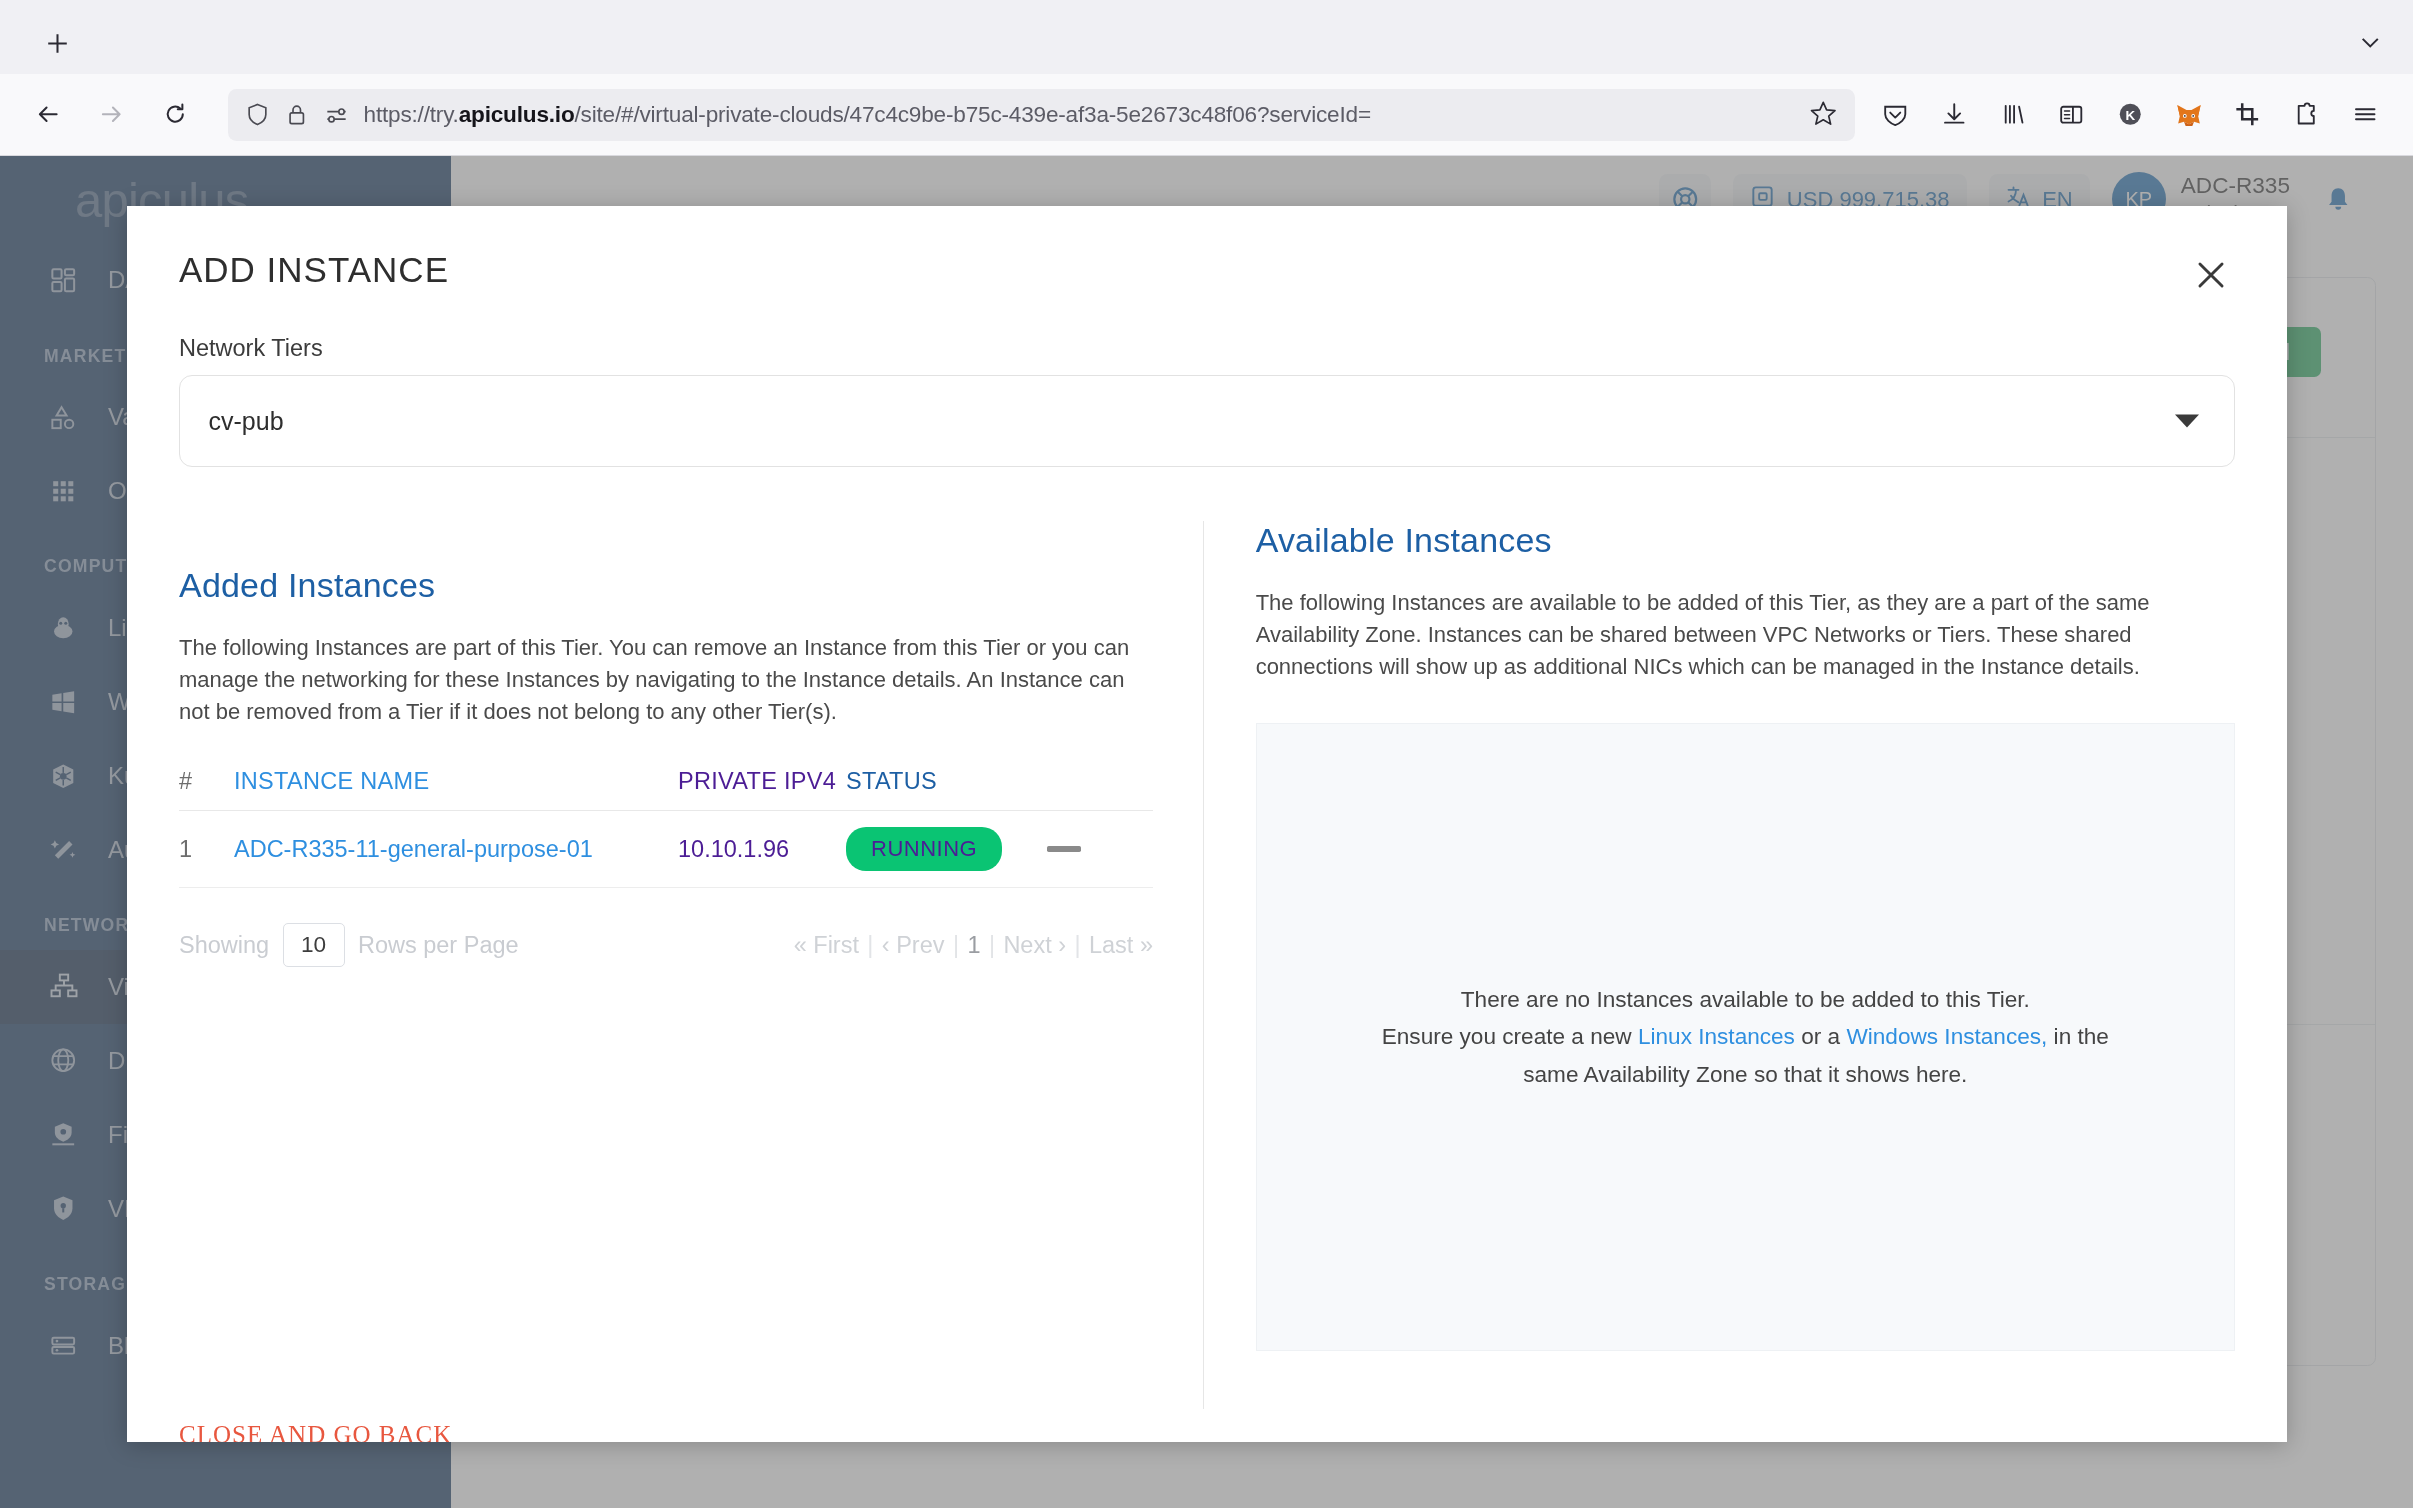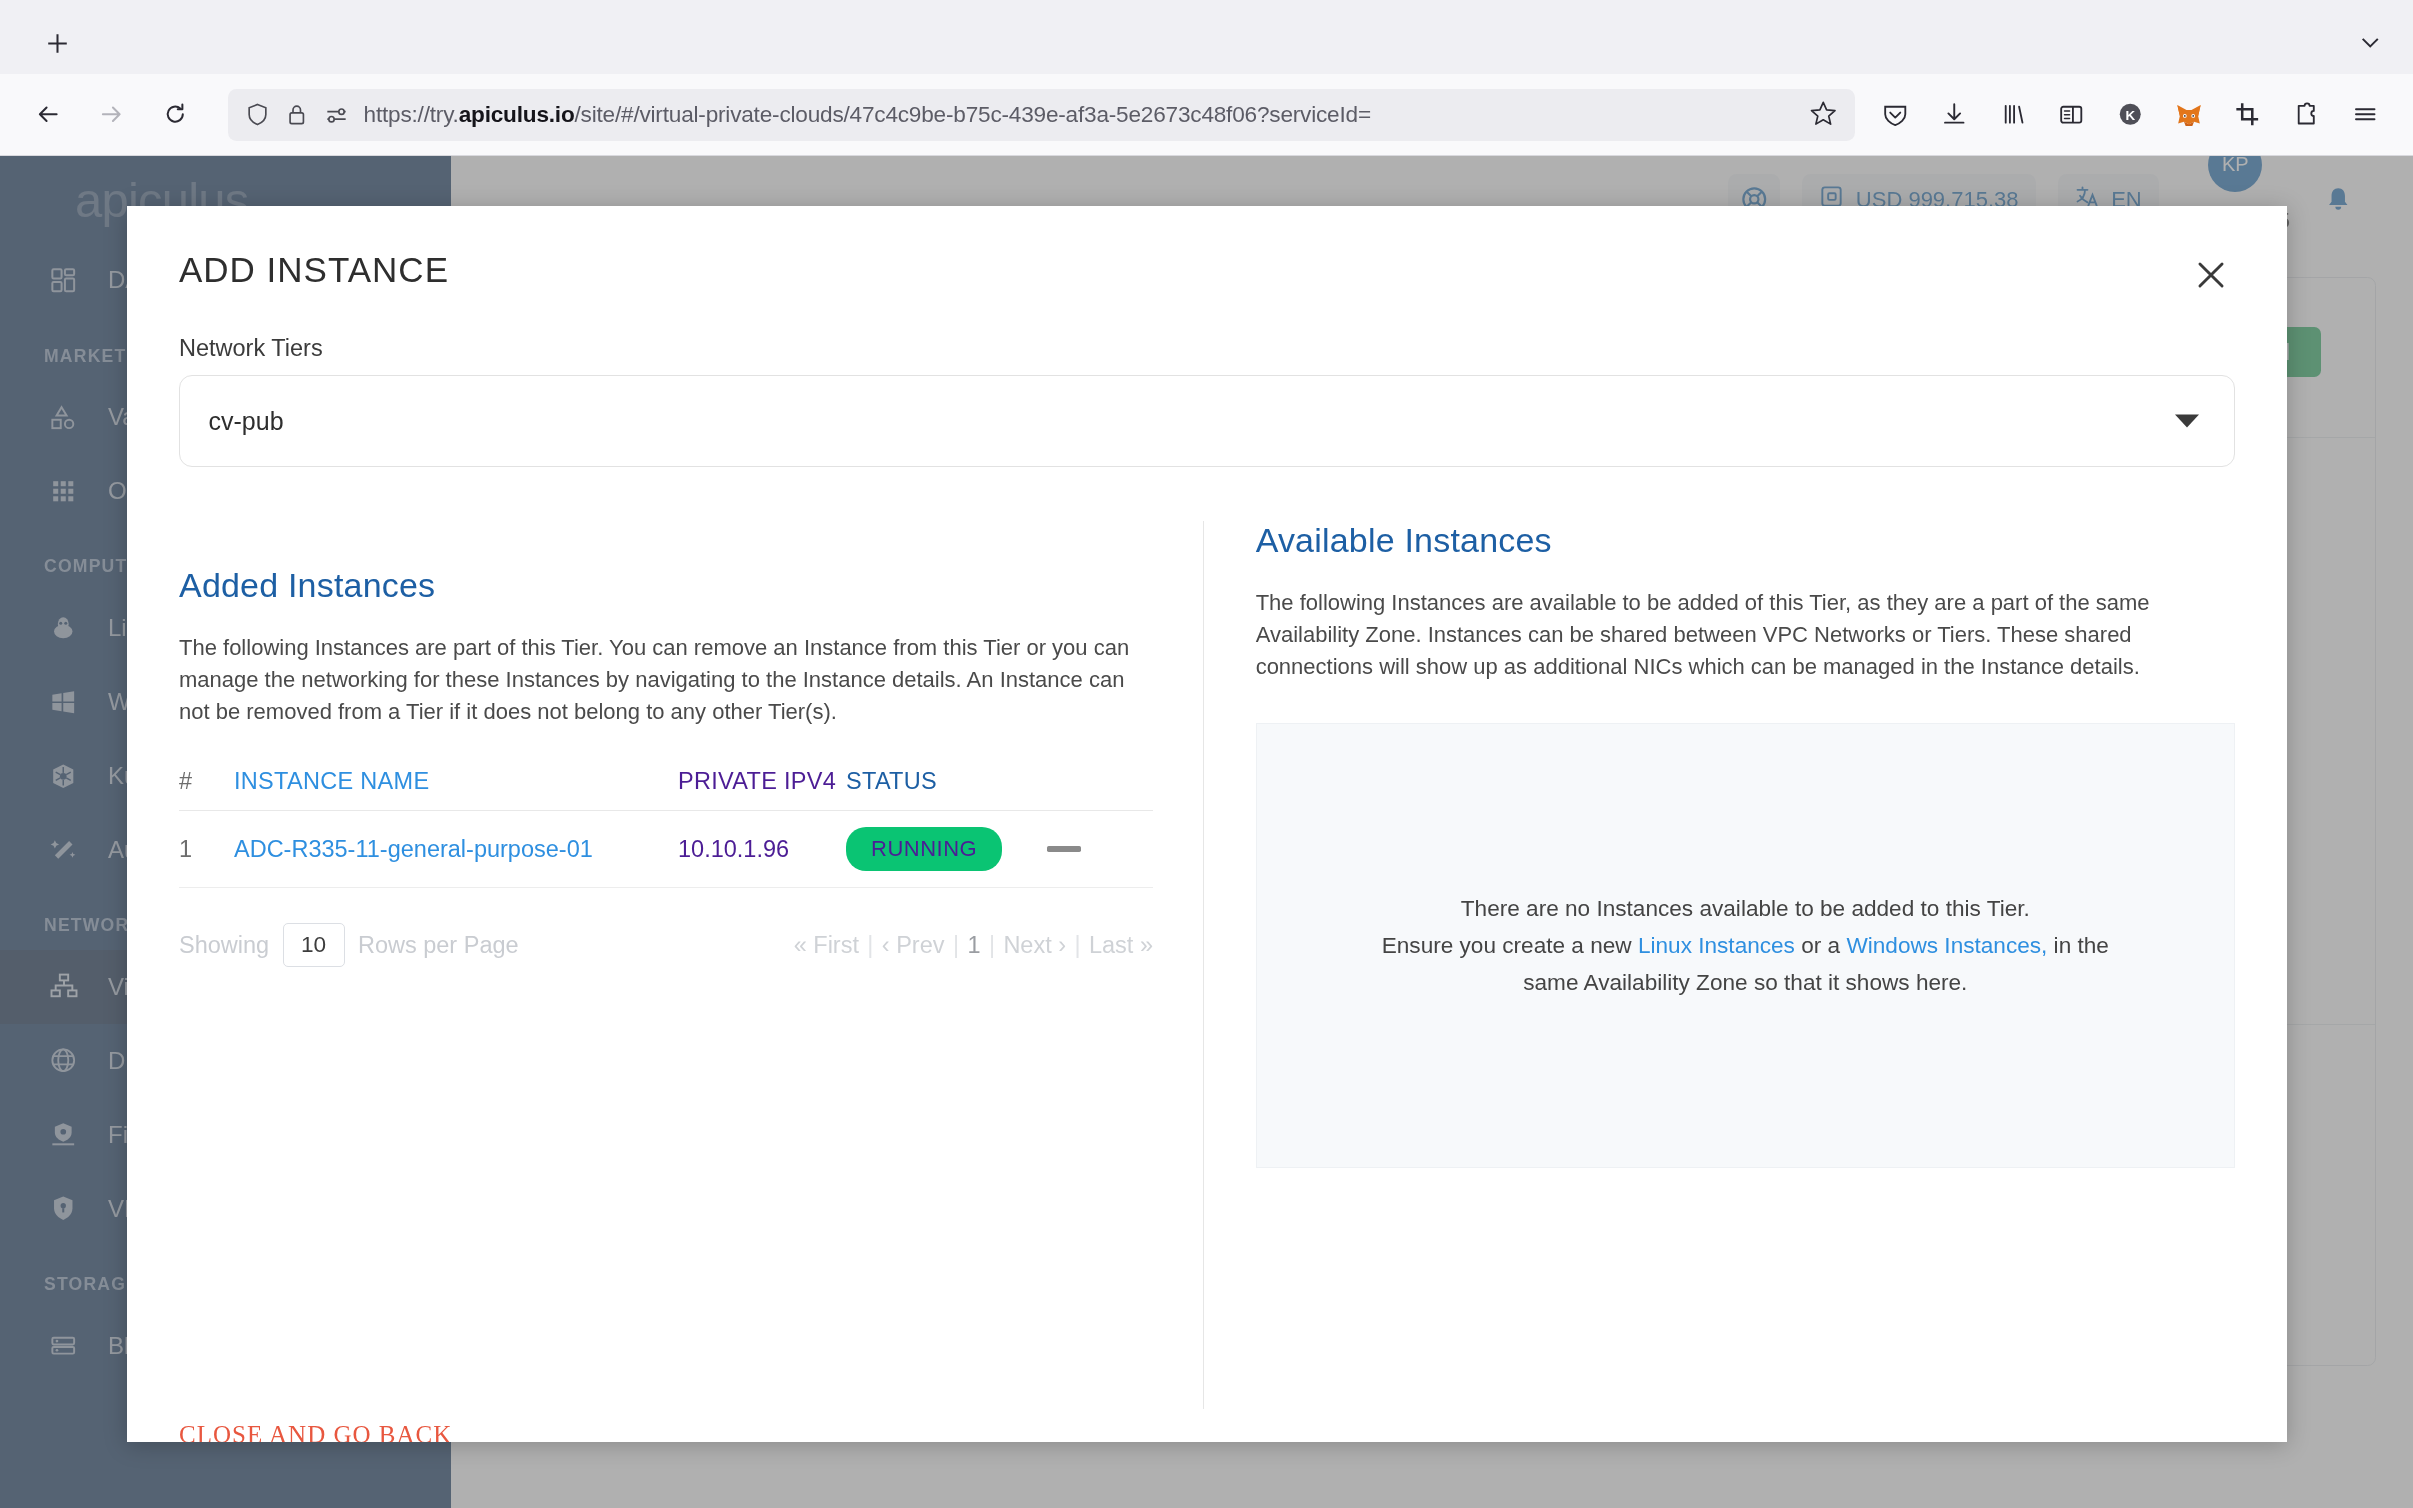--- a/index.html
+++ b/index.html
@@ -128,21 +128,21 @@
     display: flex; align-items: center; gap: 11.7px;
     background: #f2f5f8; border-radius: 8.4px;
     height: 52px; padding: 0 17px;
     color: #1b6fb5; font-size: 22px;
   }
   .topbar-icon-btn {
     width: 52px; height: 52px; border-radius: 8.4px; background: #f2f5f8;
     display: flex; align-items: center; justify-content: center; color: #1b6fb5;
   }
   .acct {
-    display: flex; align-items: center; gap: 15px; flex-direction: column;
+    display: flex; align-items: center; gap: 15px;
   }
   .avatar {
     width: 54px; height: 54px; border-radius: 50%;
     background: #1b6fb5; color: #fff;
     display: flex; align-items: center; justify-content: center;
     font-size: 20px;
   }
   .acct-lines { line-height: 1.25; }
   .acct-name { font-size: 22.6px; color: #333; }
   .acct-org { font-size: 21px; color: #555; }
@@ -256,21 +256,21 @@
     color: #3d3d3d; font-size: 22.6px; padding: 0 8.4px;
   }
   .pager-right { margin-left: auto; display: flex; align-items: center; gap: 8.4px; }
   .pager-right .pg { color: #cfd2d6; }
   .pager-right .sep { color: #e2e4e7; }
   .pager-right .cur { color: #9a9da2; }
 
   .empty-panel {
     margin-top: 40px;
     background: #f7f9fb; border: 0.8px solid #eef1f4;
-    height: 445px;
+    height: 628px;
     display: flex; align-items: center; justify-content: center;
     text-align: center;
   }
   .empty-text {
     font-size: 22.6px; line-height: 1.65; color: #444; max-width: 788px;
   }
   .empty-text a { color: #2e8fe0; text-decoration: none; }
 
   .modal-footer {
     position: absolute; left: 52px; bottom: -6.7px;

